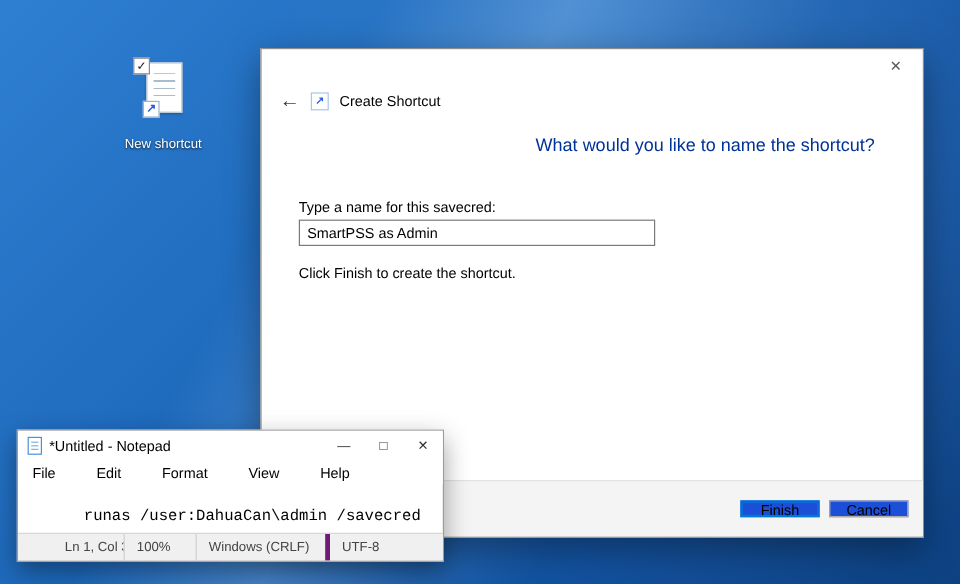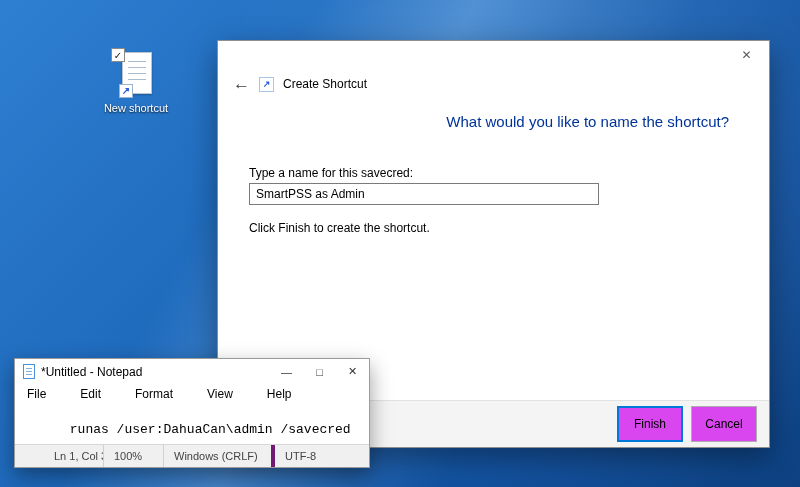--- a/index.html
+++ b/index.html
@@ -17,41 +17,41 @@
   .desktop-icon { position:absolute; left:102px; top:50px; width:68px; text-align:center; cursor:default; }
   .icon-art { position:relative; width:46px; height:48px; margin:0 auto; }
   .page { position:absolute; left:9px; top:2px; width:30px; height:42px; background:#fff; border:1px solid #b9c6d2; box-shadow:0 1px 2px rgba(0,0,0,0.25); }
   .page-lines { position:absolute; left:5px; right:5px; top:8px; height:24px;
     background:repeating-linear-gradient(#a9bcce 0 1px, transparent 1px 6px); }
   .checkbox { position:absolute; left:-2px; top:-2px; width:14px; height:14px; background:#fff; border:1px solid #8a8a8a;
     display:flex; align-items:center; justify-content:center; font-size:10px; color:#222; }
   .shortcut-overlay { position:absolute; left:6px; bottom:0; width:14px; height:14px; background:#fff; border:1px solid #9ab4d0;
     display:flex; align-items:center; justify-content:center; }
   .shortcut-overlay span { font-size:10px; font-weight:bold; color:#2b5fd9; line-height:1; }
-  .icon-label { margin-top:4px; font-size:11px; color:#fff; text-shadow:0 1px 2px rgba(0,0,0,0.85); }
+  .icon-label { margin-top:16px; font-size:11px; color:#fff; text-shadow:0 1px 2px rgba(0,0,0,0.85); }
 
   
   .wizard { position:absolute; left:217px; top:40px; width:553px; height:408px; background:#fff;
     border:1px solid #8e8e8e; box-shadow:0 10px 28px rgba(0,0,0,0.38); }
   .wizard-close { position:absolute; top:0; right:0; width:45px; height:29px; border:none; background:transparent;
     color:#5a5a5a; font-size:12px; line-height:29px; text-align:center; }
   .wizard-header { display:flex; align-items:center; gap:9px; margin:34px 0 0 15px; height:18px; }
   .back-arrow { font-size:17px; line-height:18px; color:#3c3c3c; }
   .wizard-icon { width:15px; height:15px; background:#fff; border:1px solid #a8c6e8; display:flex; align-items:center; justify-content:center; }
   .wizard-icon span { font-size:9px; font-weight:bold; color:#2b5fd9; line-height:1; }
   .wizard-title { font-size:12px; color:#000; }
   .wizard-body { padding:0 40px 0 31px; }
   .wizard-heading { margin-top:20px; font-size:15px; color:var(--heading_blue, #003399);text-align:right; }
   .field-label { margin-top:36px; font-size:12px; color:#000; }
-  .name-input { margin-top:3px; width:350px; height:22px; border:1px solid #7a7a7a; font-size:12px; padding:0 6px;
+  .name-input { margin-top:3px; width:297px; height:22px; border:1px solid #7a7a7a; font-size:12px; padding:0 6px;
     font-family:"Liberation Sans", sans-serif; color:#000; display:block; }
   .finish-hint { margin-top:16px; font-size:12px; color:#000; }
   .wizard-footer { position:absolute; left:0; right:0; bottom:0; height:47px; background:#f4f4f4;
     border-top:1px solid #e2e2e2; display:flex; align-items:center; justify-content:flex-end; gap:8px; padding-right:12px; }
-  .btn { width:66px; height:36px; background:#d946ef; border:1px solid #adadad; font-size:12px;
+  .btn { width:66px; height:14px; background:#1d4ed8; border:1px solid #adadad; font-size:12px;
     font-family:"Liberation Sans", sans-serif; color:#000; }
   .btn-default { border:1px solid var(--accent, #0078d7); box-shadow:inset 0 0 0 1px var(--accent, #0078d7); }
 
   
   .notepad { position:absolute; left:14px; top:358px; width:356px; height:110px; background:#fff;
     border:1px solid #9b9b9b; box-shadow:0 8px 20px rgba(0,0,0,0.38); display:flex; flex-direction:column; }
   .np-titlebar { height:25px; display:flex; align-items:center; background:#fff; flex:0 0 auto; }
   .np-icon { width:12px; height:15px; margin:0 6px 0 8px; background:#fff; border:1px solid #4a90d9; position:relative; flex:0 0 auto; }
   .np-icon::before { content:""; position:absolute; left:2px; right:2px; top:3px; height:1px; background:#7fb3e8;
     box-shadow:0 3px 0 #7fb3e8, 0 6px 0 #7fb3e8; }

